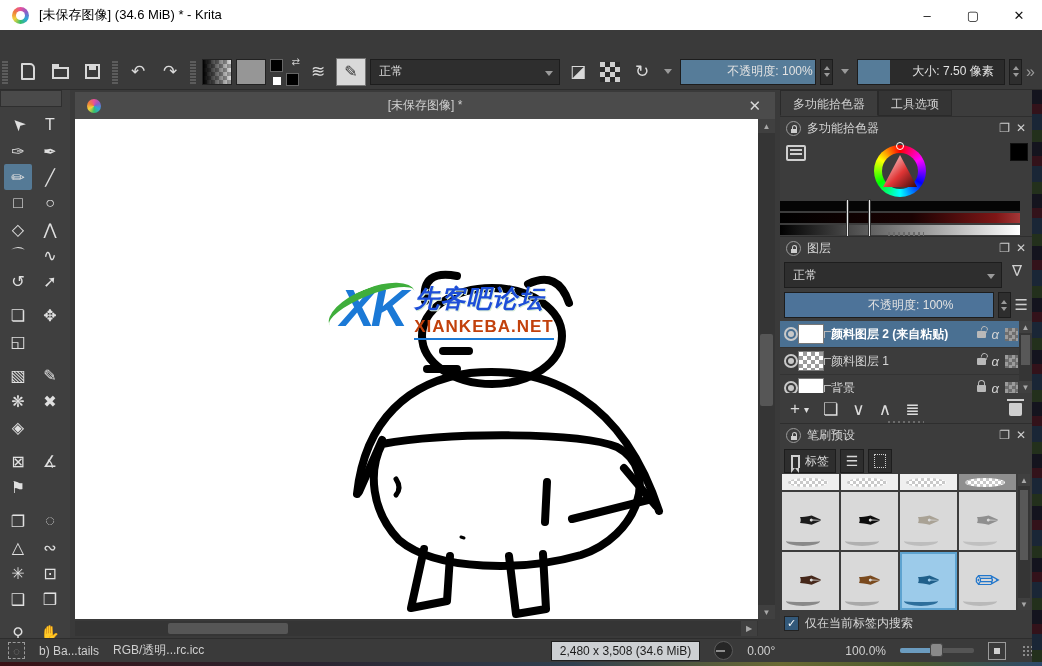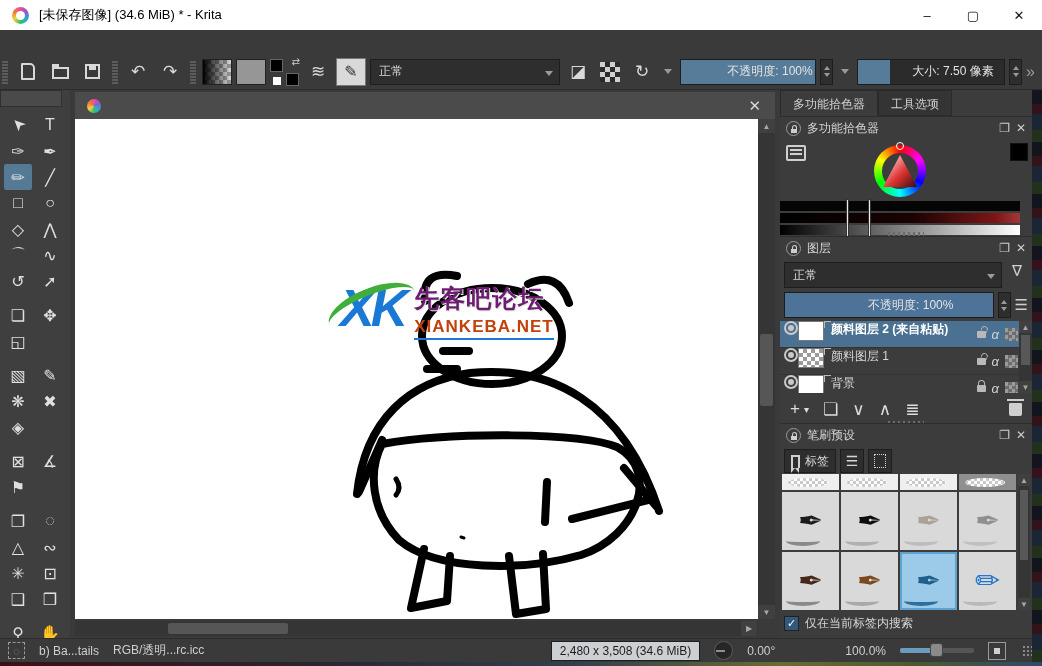--- a/index.html
+++ b/index.html
@@ -92,21 +92,21 @@
   .hsba { position:absolute; right:18px; bottom:2px; width:16px; height:15px; display:flex; align-items:center;
     justify-content:center; color:#a8a8a8; font-size:8px; background:#404040; }
 
   
   .wm { position:absolute; left:265px; top:163px; display:flex; align-items:flex-start; }
   .wmlogo { position:relative; font-size:52px; font-weight:bold; font-style:italic; color:#1b79d6;
     letter-spacing:-4px; line-height:1; }
   .wmswoosh { position:absolute; left:-14px; top:6px; width:92px; height:40px;
     border-top:7px solid #3fae3b; border-radius:50%; transform:rotate(-22deg); }
   .wmtxt { margin-left:10px; }
-  .wm1 { color:#701a75; font-size:25px; font-weight:bold; letter-spacing:1px;
+  .wm1 { color:#1d4ed8; font-size:25px; font-weight:bold; font-style:italic; letter-spacing:1px;
     text-shadow:1px 1px 0 #d7ecd6; }
   .wm2 { color:#c2410c; font-size:17px; font-weight:bold; letter-spacing:1px;
     border-bottom:2px solid #1b79d6; display:inline-block; padding-bottom:1px; margin-top:2px; }
 
   
   .dock { position:absolute; left:780px; top:90px; width:252px; height:548px; background:#3c3c3c; }
   .dtabs { position:absolute; left:0; top:0; height:26px; display:flex; }
   .dtab { padding:5px 12px; font-size:12px; color:#d2d2d2; background:#343434; border:1px solid #2a2a2a; }
   .dtab.on { background:#3c3c3c; border-bottom:1px solid #3c3c3c; }
   .docker { position:absolute; left:0; width:252px; background:#3c3c3c; border-top:1px solid #2e2e2e; }
@@ -141,21 +141,21 @@
 
   .dots { position:absolute; left:50%; transform:translateX(-50%); width:36px; height:4px;
     background:repeating-linear-gradient(90deg,#6b6b6b 0 2px,transparent 2px 5px); }
 
   
   .lrow1 { display:flex; gap:4px; padding:3px 4px; }
   .funnel { width:22px; height:22px; color:#cfcfcf; font-size:15px; text-align:center; }
   .opr { display:flex; gap:4px; padding:1px 4px; align-items:center; }
   .menu3 { color:#cfcfcf; font-size:15px; }
   .layers { position:absolute; left:0; top:84px; right:0; height:72px; overflow:hidden; }
-  .lay { display:flex; height:27px; padding:0 14px 0 4px; color:#d6d6d6;
+  .lay { display:flex; align-items:center; height:27px; padding:0 14px 0 4px; color:#d6d6d6;
     font-size:12px; border-bottom:1px solid #333; }
   .lay.sel { background:#4a7092; color:#fff; }
   .eye { width:14px; height:14px; border-radius:50%; border:2px solid #c9c9c9; position:relative; }
   .eye::before { content:""; position:absolute; left:2px; top:2px; width:6px; height:6px; border-radius:50%;
     background:#c9c9c9; }
   .lthumb { width:26px; height:20px; border:1px solid #777; background:#fff; }
   .lthumb.tr { background:repeating-conic-gradient(#9b9b9b 0% 25%,#fff 0% 50%) 0 0/8px 8px; }
   .lthumb.doodle { background:#fff radial-gradient(circle 1px at 30% 40%,#000 98%,transparent),
     radial-gradient(circle 1px at 55% 30%,#000 98%,transparent),
     radial-gradient(circle 1px at 70% 60%,#000 98%,transparent),
@@ -349,20 +349,21 @@
       <div class="tool">❑</div>
       <div class="tool">❒</div>
       <div class="tgap"></div>
       <div class="tool">⚲</div>
       <div class="tool">✋</div>
     </div>
   </div>
 
   <div class="subwin">
     <div class="subtab">
+      <span class="subtitle">[未保存图像] *</span>
       <div class="sublogo"></div>
       <span class="subclose">✕</span>
     </div>
 
     <div class="canvas">
       <svg width="683" height="500" viewBox="0 0 683 500">
         <g fill="none" stroke="#000" stroke-width="8" stroke-linecap="round" stroke-linejoin="round">
           <ellipse cx="417" cy="217" rx="70" ry="48"></ellipse>
           <path d="M 350 182 Q 346 150 382 157"></path>
           <path d="M 453 165 Q 483 151 494 184"></path>

